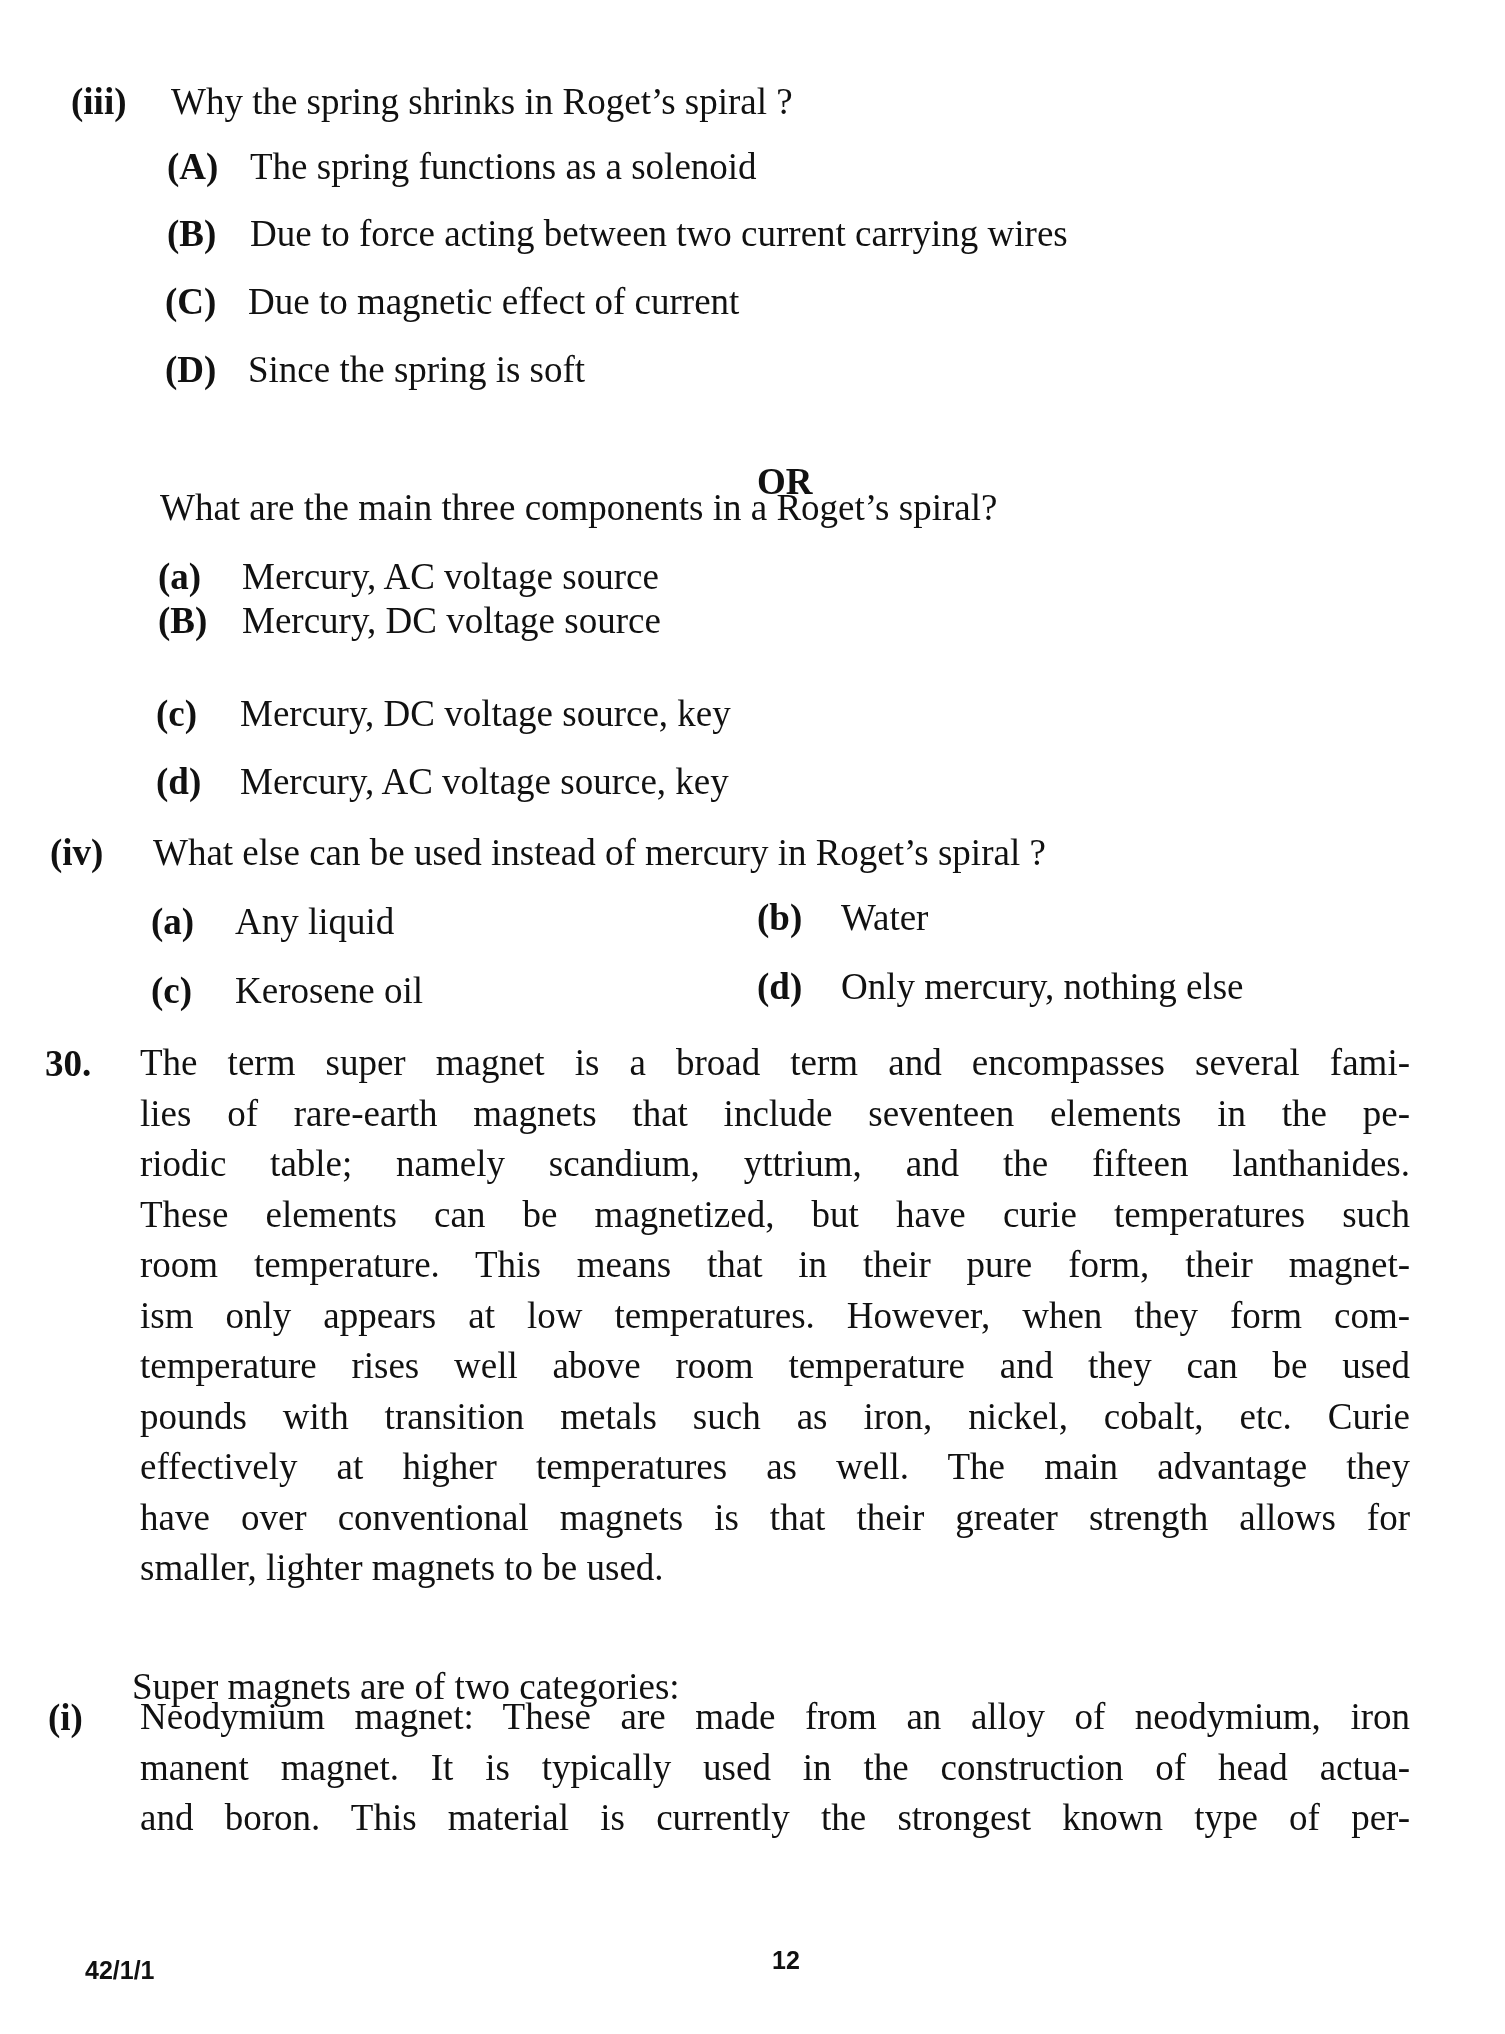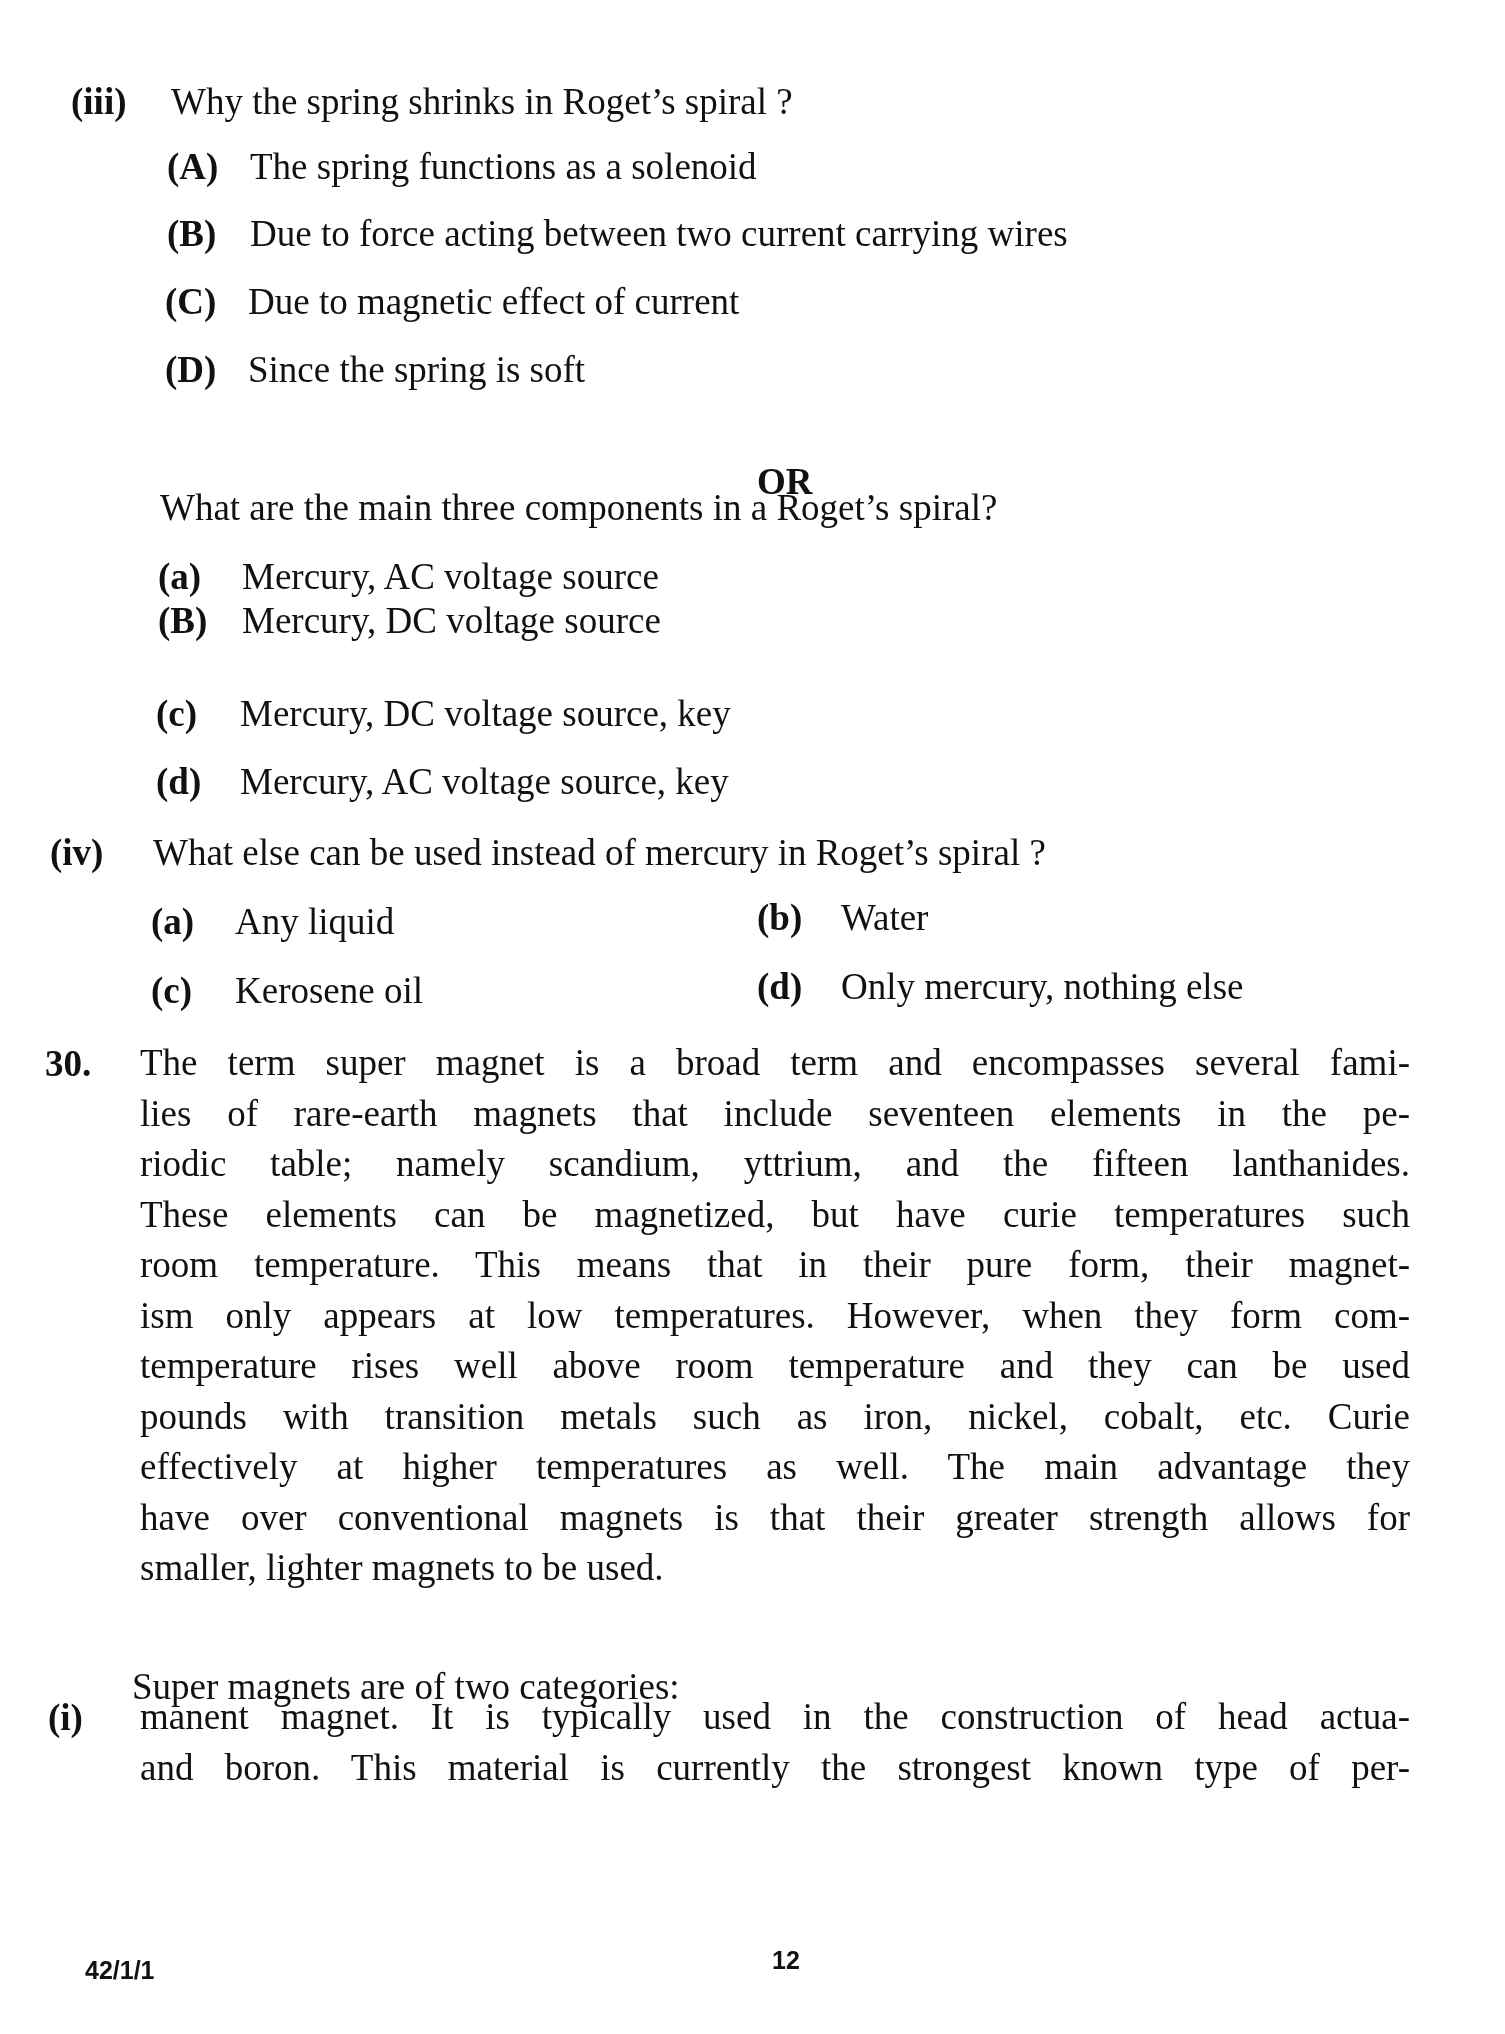--- a/index.html
+++ b/index.html
@@ -80,18 +80,19 @@
   <span class="pl">pounds with transition metals such as iron, nickel, cobalt, etc. Curie</span>
   <span class="pl">effectively at higher temperatures as well. The main advantage they</span>
   <span class="pl">have over conventional magnets is that their greater strength allows for</span>
   <span class="pl last">smaller, lighter magnets to be used.</span>
 </div>
 
 <div class="line" style="left:132px; top:1620px;margin-top:45px;">Super magnets are of two categories:</div>
 
 <div class="qnum" style="left:48px; top:1696px;">(i)</div>
 <div class="para" style="top:1692px;">
+  <span class="pl">Neodymium magnet: These are made from an alloy of neodymium, iron</span>
   <span class="pl">manent magnet. It is typically used in the construction of head actua-</span>
   <span class="pl">and boron. This material is currently the strongest known type of per-</span>
 </div>
 
 <div class="footer" style="left:37px; top:1955px; font-weight:bold;">42/1/1</div>
 <div class="footer" style="left:724px; top:1945px; font-weight:bold;">12</div>
 
 </body></html>

